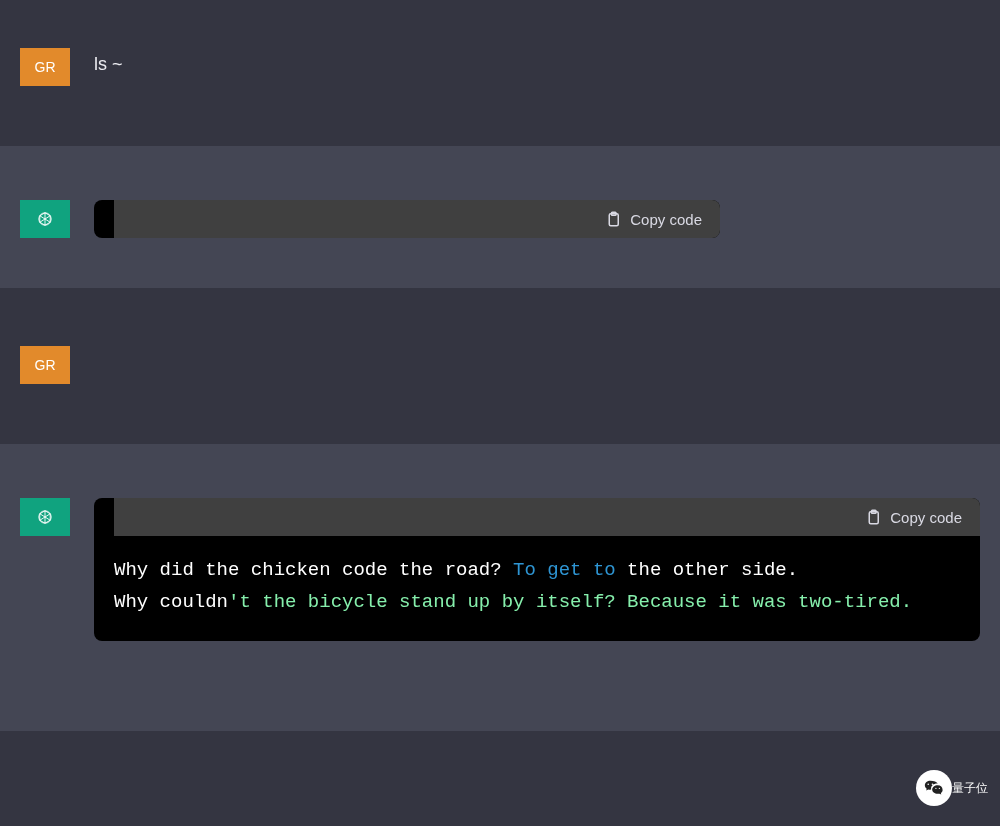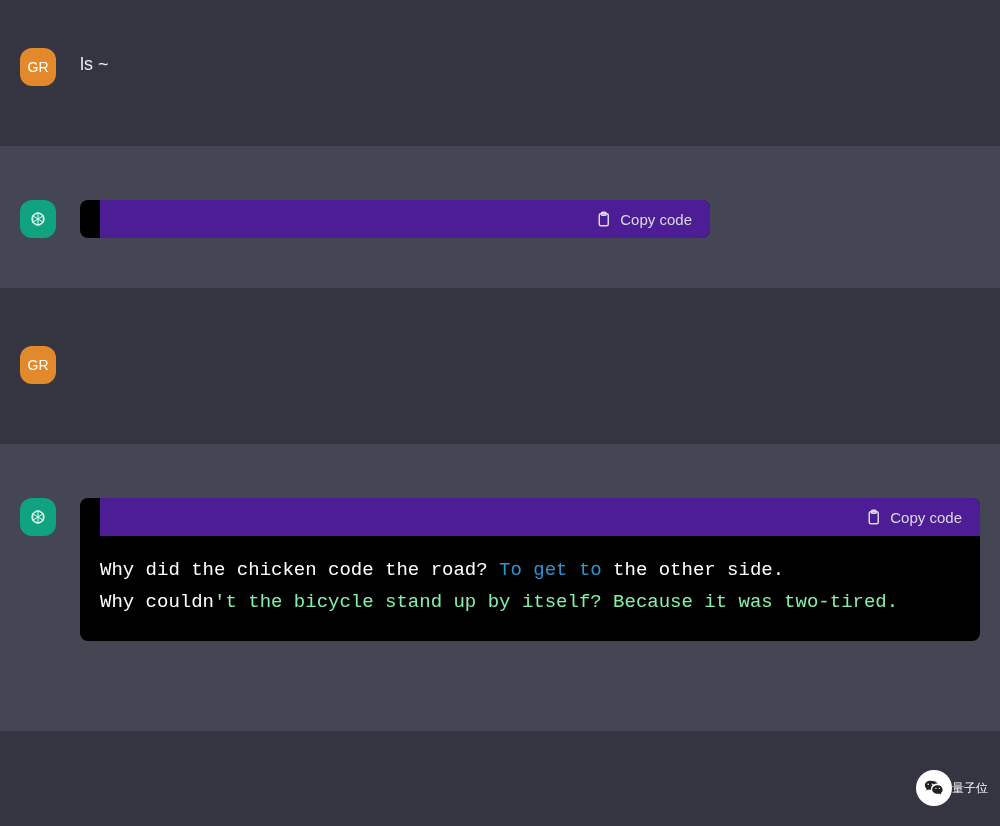--- a/index.html
+++ b/index.html
@@ -13,23 +13,23 @@
     }
     .message-row {
       display: flex;
       padding: 24px 20px;
       gap: 24px;
       align-items: flex-start;
     }
     .user-row { background: #343541; }
     .assistant-row { background: #444654; }
     .avatar {
-      width: 36px;
+      width: 50px;
       height: 38px;
-      border-radius: 12px;
+      border-radius: 0;
       display: flex;
       align-items: center;
       justify-content: center;
       flex-shrink: 0;
       font-size: 14px;
       color: #fff;
     }
     .avatar-user { background: #e28a2b; }
     .avatar-assistant {
       background: #10a37f;
@@ -37,21 +37,21 @@
     }
     .avatar-assistant svg { width: 26px; height: 26px; }
     .content { flex: 1; min-width: 0; }
     .user-text { color: #ececf1; font-size: 18px; padding-top: 6px; }
     .code-block {
       background: #000;
       border-radius: 8px;
       overflow: hidden;
     }
     .code-header {
-      background: #4c1d95;
+      background: #404040;
       display: flex;
       justify-content: flex-end;
       align-items: center;
       padding: 10px 18px;
       gap: 10px;
       margin-left: 20px;
     }
     .copy-btn {
       display: flex;
       align-items: center;

